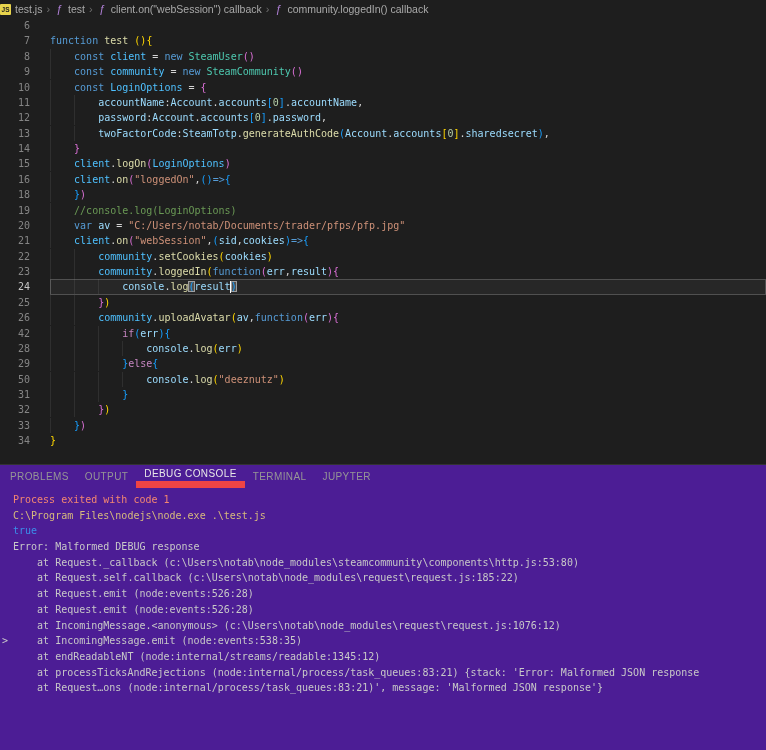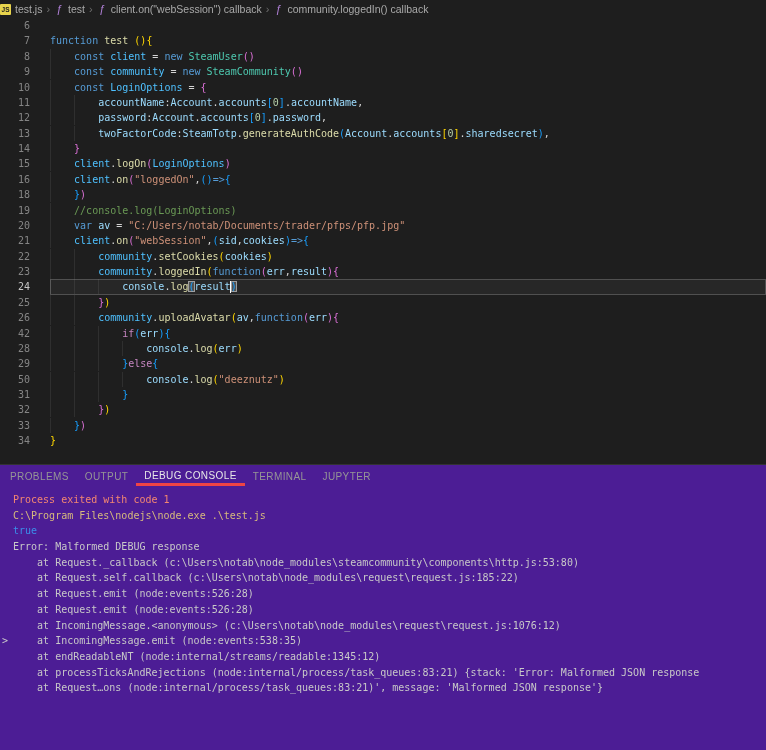--- a/index.html
+++ b/index.html
@@ -40,21 +40,21 @@
   .tk-b2{color:#da70d6}
   .tk-b3{color:#179fff}
   .tk-match{background:rgba(130,130,130,.45);outline:1px solid rgba(200,200,200,.65);outline-offset:-1px}
   .cursor{display:inline-block;width:1.2px;height:12px;background:#ffffff;vertical-align:middle;margin:0 -0.6px}
 
   
   .panel{flex:1;display:flex;flex-direction:column;border-top:1px solid #333333;background:#4c1d95}
   .panel-tabs{height:22px;flex:none;display:flex;align-items:center;padding-left:2px;
     font-family:"Liberation Sans",sans-serif}
   .ptab{font-size:10px;letter-spacing:.4px;color:#969696;padding:3px 8px 2px 8px;cursor:pointer}
-  .ptab.active{color:#e7e7e7;border-bottom:3px solid #ef4444}
+  .ptab.active{color:#e7e7e7;border-bottom:7px solid #ef4444}
 
   .console{position:relative;flex:1;padding:5px 0 0 13px;font-size:10px;line-height:15.7px;overflow:hidden}
   .c-line{white-space:pre;height:15.7px}
   .c-error{color:#f48771}
   .c-command{color:#d7ba7d}
   .c-value{color:#3b8eea}
   .c-plain{color:#c8c8c8}
   .chev{position:absolute;left:2px;top:146px;color:#cccccc;font-size:10px;cursor:pointer;line-height:15.7px}
 </style>
 </head>

